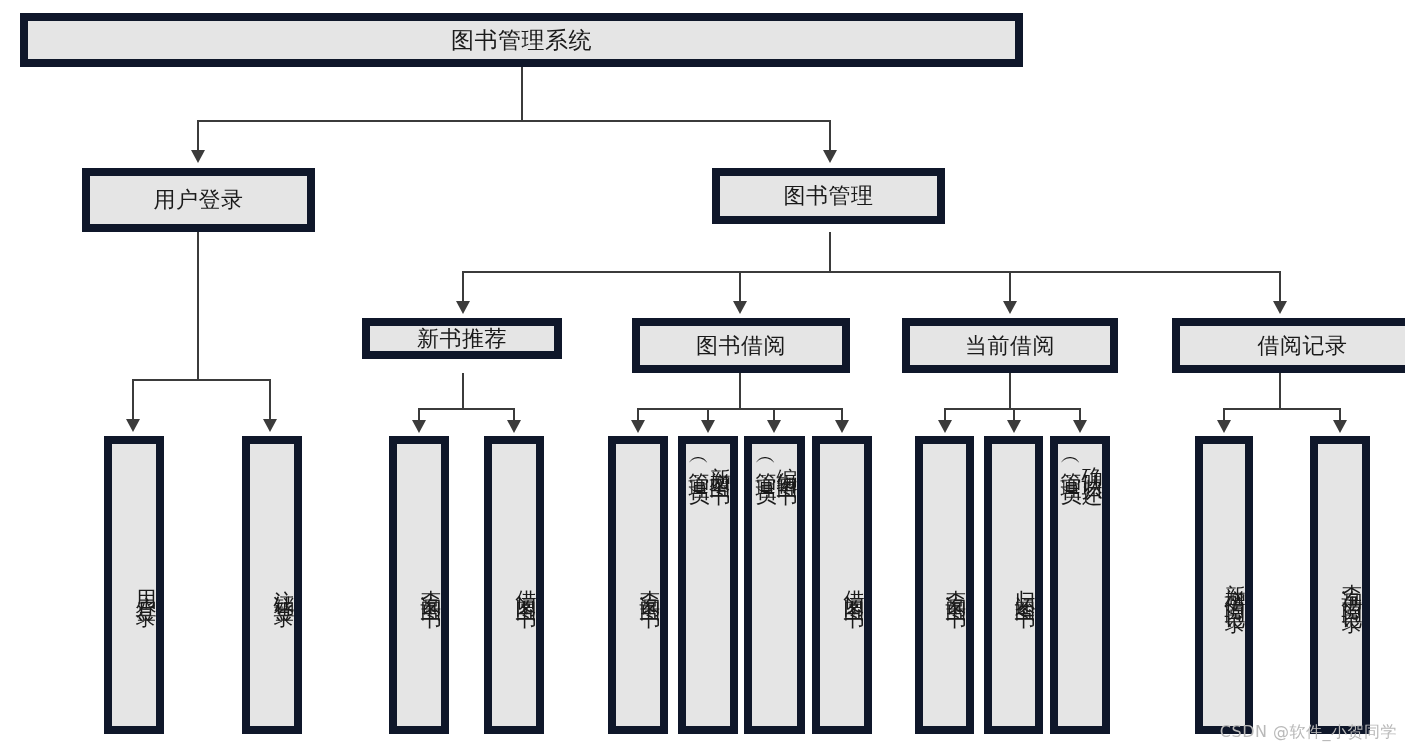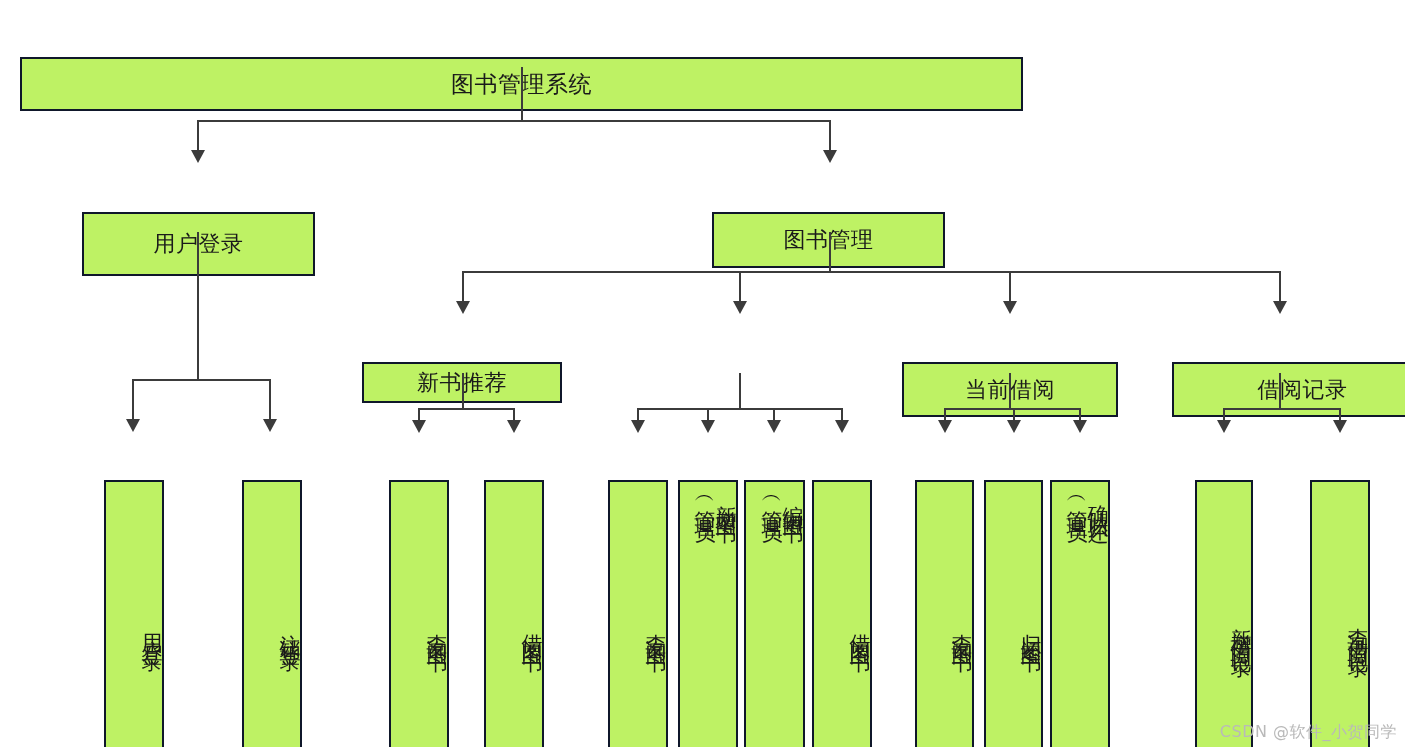--- a/index.html
+++ b/index.html
@@ -3,27 +3,26 @@
 <meta charset="utf-8">
 <title>图书管理系统</title>
 <style>
   html,body{margin:0;padding:0;background:#ffffff;}
   body{font-family:"DejaVu Sans","Liberation Sans",sans-serif;}
   #canvas{position:relative;width:1405px;height:747px;background:#ffffff;overflow:hidden;}
 
   .node{
     position:absolute;
     box-sizing:border-box;
-    border:2px solid #0f172a;
-    background:#bef264;
+    border:8px solid #0f172a;
+    background:#e5e5e5;
     display:flex;
     align-items:center;
     justify-content:center;
     color:#1a1a1a;
-    margin-top:44px;
   }
   .node .lbl{
     display:block;
     line-height:1.16;
     letter-spacing:0.5px;
     white-space:pre;
   }
   
   .node.h .lbl{font-size:22px;}
   #n-root .lbl{font-size:23px;}
@@ -104,20 +103,23 @@
   <div class="ln vv" style="left:739px;top:271px;height:32px;"></div>
   <div class="arw" style="left:733px;top:301px;"></div>
   <div class="ln vv" style="left:1009px;top:271px;height:32px;"></div>
   <div class="arw" style="left:1003px;top:301px;"></div>
   <div class="ln vv" style="left:1279px;top:271px;height:32px;"></div>
   <div class="arw" style="left:1273px;top:301px;"></div>
 
   <div class="node h" style="left:362px;top:318px;width:200px;height:41px;">
     <span class="lbl">新书推荐</span>
   </div>
+  <div class="node h" style="left:632px;top:318px;width:218px;height:55px;">
+    <span class="lbl">图书借阅</span>
+  </div>
   <div class="node h" style="left:902px;top:318px;width:216px;height:55px;">
     <span class="lbl">当前借阅</span>
   </div>
   <div class="node h" style="left:1172px;top:318px;width:261px;height:55px;">
     <span class="lbl">借阅记录</span>
   </div>
 
   <div class="ln vv" style="left:462px;top:373px;height:36px;"></div>
   <div class="ln hh" style="left:418px;top:408px;width:96px;"></div>
   <div class="ln vv" style="left:418px;top:408px;height:14px;"></div>

